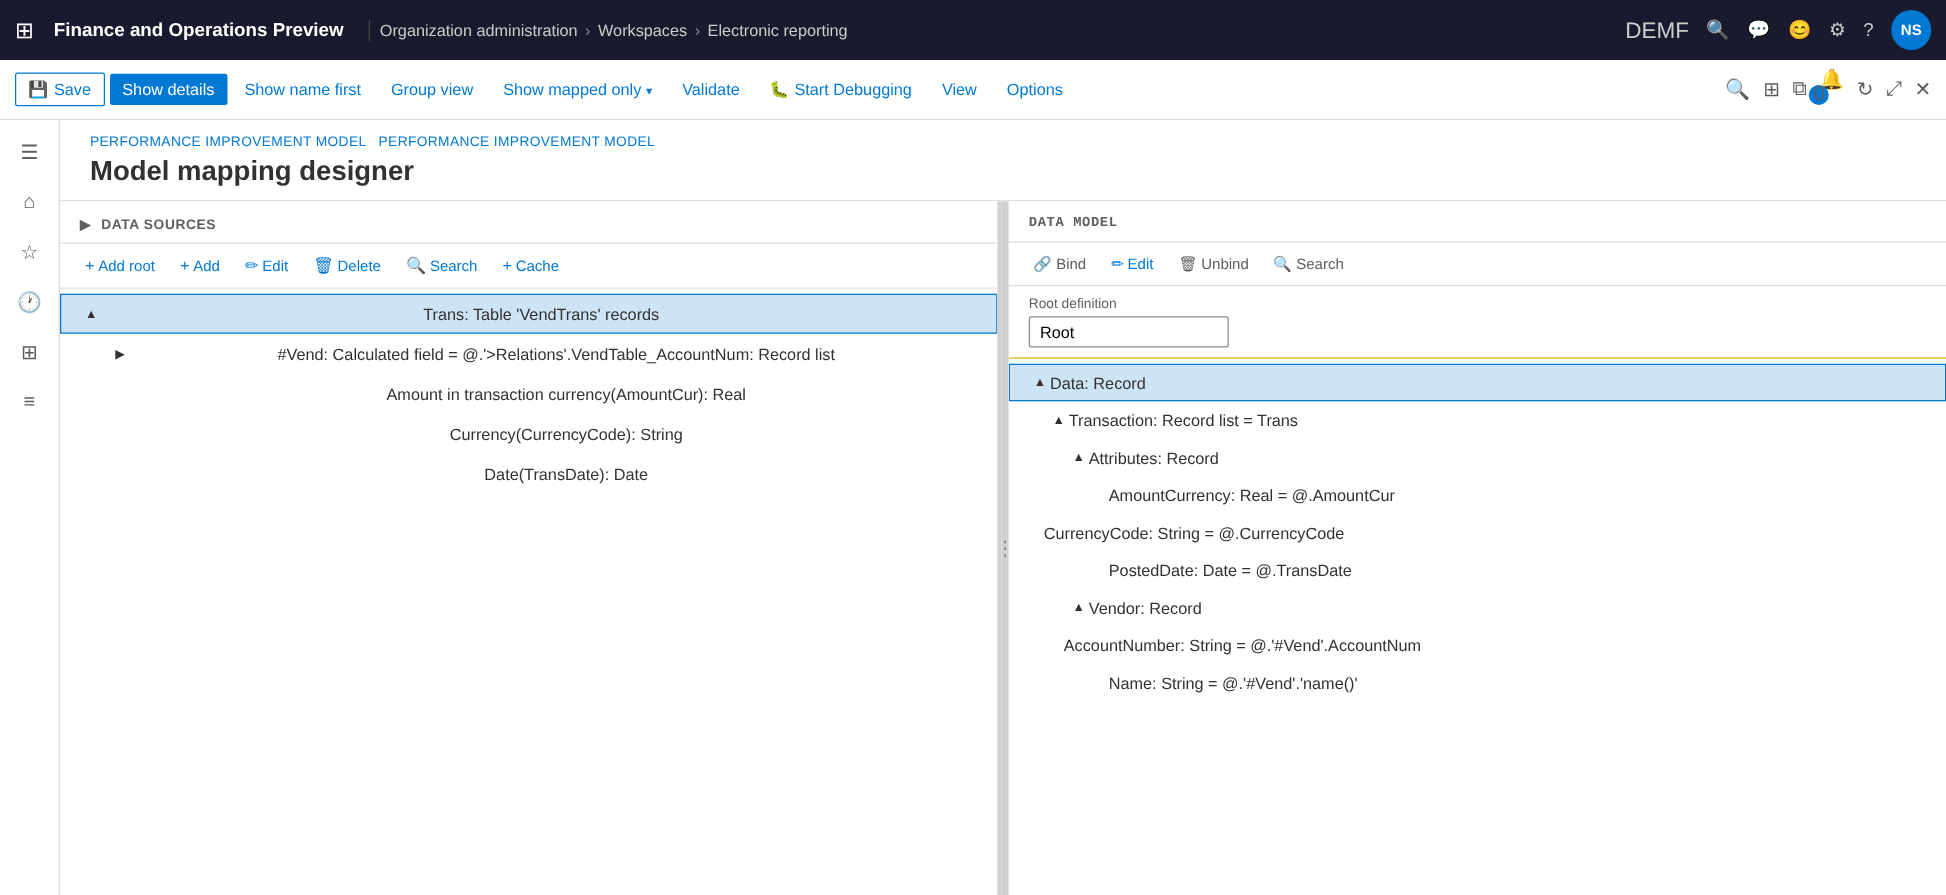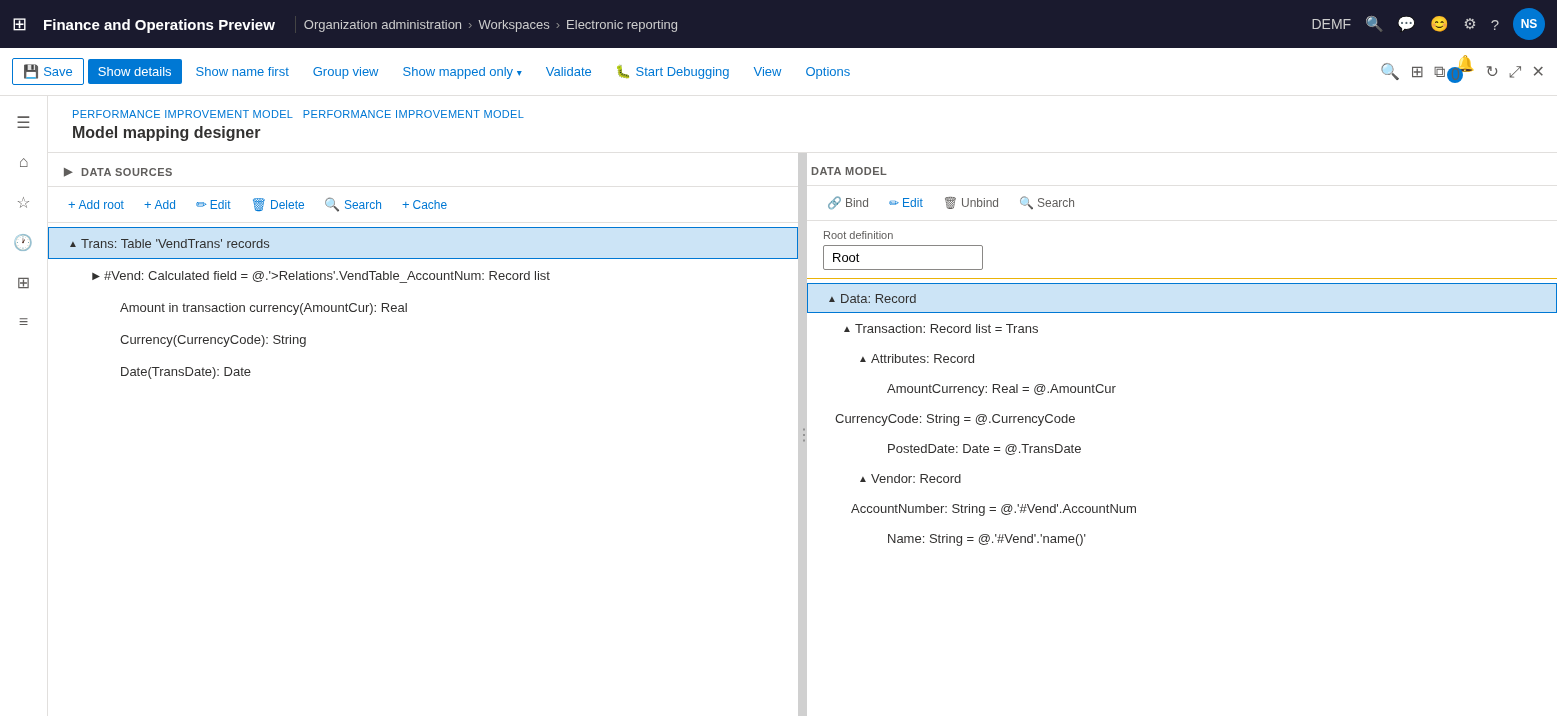--- a/index.html
+++ b/index.html
@@ -15,21 +15,21 @@
       padding: 0 12px;
       gap: 8px;
     }
     .top-nav .apps-icon { font-size: 18px; cursor: pointer; margin-right: 8px; }
     .top-nav .app-title { font-size: 15px; font-weight: 600; white-space: nowrap; padding-right: 20px; border-right: 1px solid #444; }
     .top-nav .breadcrumb { display: flex; align-items: center; gap: 6px; font-size: 13px; color: #ccc; flex: 1; }
     .top-nav .breadcrumb .sep { color: #888; }
     .top-nav .breadcrumb .crumb { cursor: pointer; }
     .top-nav .right-icons { display: flex; align-items: center; gap: 14px; font-size: 15px; }
     .top-nav .right-icons span { cursor: pointer; color: #ccc; }
-    .top-nav .env-label { color: #ccc; font-size: 14px; }
+    .top-nav .env-label { color: #ccc; font-size: 18px; }
     .top-nav .avatar { background: #0078d4; border-radius: 50%; width: 32px; height: 32px; display: flex; align-items: center; justify-content: center; font-weight: 600; font-size: 12px; cursor: pointer; }
 
     
     .toolbar {
       display: flex;
       align-items: center;
       background: #fff;
       border-bottom: 1px solid #e1dfdd;
       height: 48px;
       padding: 0 12px;
@@ -88,21 +88,21 @@
       border-bottom: 1px solid #e1dfdd;
     }
     .page-header .breadcrumb-small {
       font-size: 11px;
       color: #605e5c;
       margin-bottom: 4px;
       letter-spacing: 0.3px;
       text-transform: uppercase;
     }
     .page-header .breadcrumb-small span { color: #0078d4; cursor: pointer; }
-    .page-header h1 { font-size: 16px; font-weight: 600; color: #323130; margin-bottom: 10px; }
+    .page-header h1 { font-size: 22px; font-weight: 600; color: #323130; margin-bottom: 10px; }
     .page-tabs { display: flex; gap: 0; }
     .page-tab {
       padding: 8px 16px; cursor: pointer; font-size: 13px;
       color: #605e5c; border-bottom: 2px solid transparent;
       margin-bottom: -1px;
     }
     .page-tab.active { color: #0078d4; border-bottom-color: #0078d4; font-weight: 600; }
 
     
     .mapping-area {
@@ -154,47 +154,48 @@
     .tree-item {
       display: flex; align-items: center;
       padding: 5px 12px 5px;
       cursor: pointer;
       font-size: 13px;
       color: #323130;
       min-height: 32px;
     }
     .tree-item.selected { background: #cce4f6; border: 1px solid #0078d4; }
     .tree-item .expand { width: 16px; flex-shrink: 0; text-align: center; font-size: 10px; cursor: pointer; }
-    .tree-item .label { flex: 1; }
+    .tree-item .label { flex: 1; text-align: center; }
 
     
     .resizer {
       width: 6px;
       background: #d0d0d0;
       cursor: col-resize;
       display: flex; align-items: center; justify-content: center;
       color: #888; font-size: 16px;
     }
 
     
     .dm-panel {
       flex: 1;
       display: flex;
       flex-direction: column;
       background: #fff;
       overflow: hidden;
     }
     .dm-panel .panel-header {
-      padding: 12px 4px 8px;
+      padding: 12px 16px 8px;
       font-size: 11px;
       font-weight: 600;
       color: #605e5c;
       text-transform: uppercase;
       letter-spacing: 0.5px;
       border-bottom: 1px solid #e1dfdd;
+      font-family: Liberation Mono, monospace;
     }
     .dm-toolbar {
       display: flex; align-items: center; gap: 4px;
       padding: 6px 12px;
       border-bottom: 1px solid #e1dfdd;
     }
     .dm-toolbar .tb-btn {
       display: flex; align-items: center; gap: 3px;
       padding: 4px 8px; cursor: pointer; font-size: 12px;
       color: #605e5c; background: transparent; border: none;

